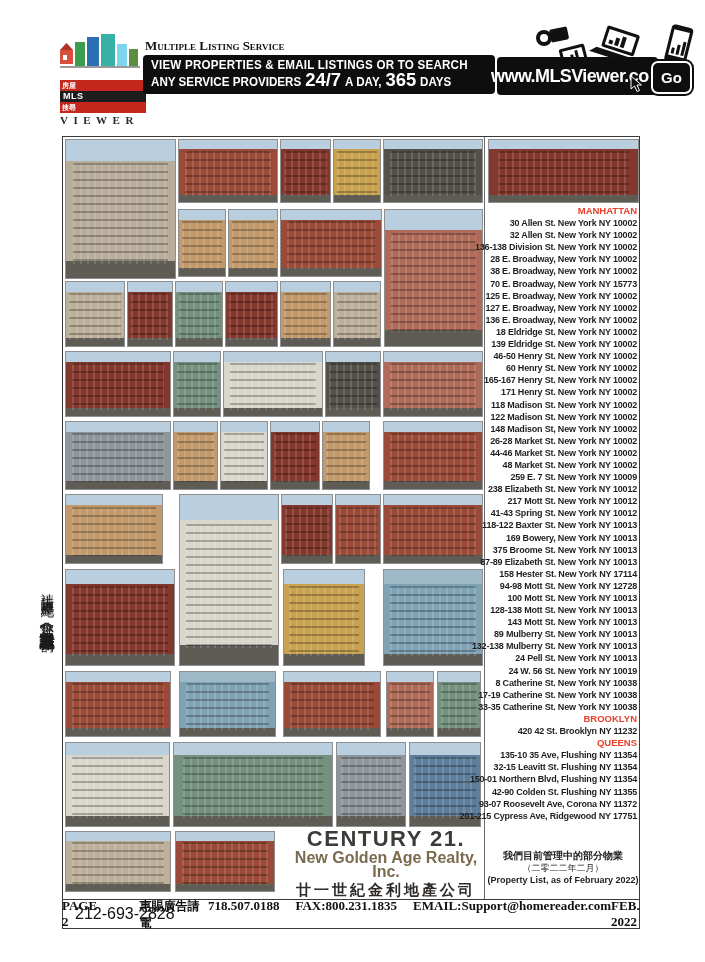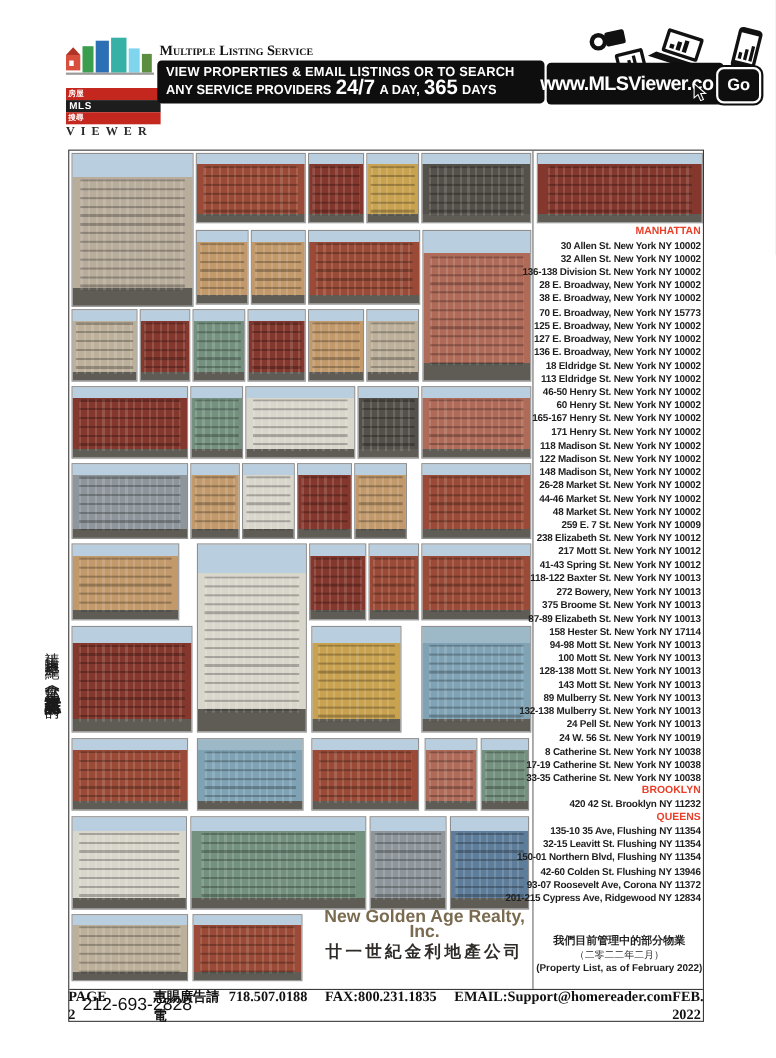--- a/index.html
+++ b/index.html
@@ -209,69 +209,70 @@
           <div class="addr">30 Allen St. New York NY 10002</div>
           <div class="addr">32 Allen St. New York NY 10002</div>
           <div class="addr">136-138 Division St. New York NY 10002</div>
           <div class="addr">28 E. Broadway, New York NY 10002</div>
           <div class="addr">38 E. Broadway, New York NY 10002</div>
           <div class="addr">70 E. Broadway, New York NY 15773</div>
           <div class="addr">125 E. Broadway, New York NY 10002</div>
           <div class="addr">127 E. Broadway, New York NY 10002</div>
           <div class="addr">136 E. Broadway, New York NY 10002</div>
           <div class="addr">18 Eldridge St. New York NY 10002</div>
-          <div class="addr">113 Eldridge St. New York NY 10002</div>
+          <div class="addr">139 Eldridge St. New York NY 10002</div>
           <div class="addr">46-50 Henry St. New York NY 10002</div>
           <div class="addr">60 Henry St. New York NY 10002</div>
           <div class="addr">165-167 Henry St. New York NY 10002</div>
           <div class="addr">171 Henry St. New York NY 10002</div>
           <div class="addr">118 Madison St. New York NY 10002</div>
           <div class="addr">122 Madison St. New York NY 10002</div>
           <div class="addr">148 Madison St, New York NY 10002</div>
           <div class="addr">26-28 Market St. New York NY 10002</div>
           <div class="addr">44-46 Market St. New York NY 10002</div>
           <div class="addr">48 Market St. New York NY 10002</div>
           <div class="addr">259 E. 7 St. New York NY 10009</div>
           <div class="addr">238 Elizabeth St. New York NY 10012</div>
           <div class="addr">217 Mott St. New York NY 10012</div>
           <div class="addr">41-43 Spring St. New York NY 10012</div>
           <div class="addr">118-122 Baxter St. New York NY 10013</div>
-          <div class="addr">272 Bowery, New York NY 10013</div>
+          <div class="addr">169 Bowery, New York NY 10013</div>
           <div class="addr">375 Broome St. New York NY 10013</div>
           <div class="addr">87-89 Elizabeth St. New York NY 10013</div>
           <div class="addr">158 Hester St. New York NY 17114</div>
-          <div class="addr">94-98 Mott St. New York NY 10013</div>
+          <div class="addr">94-98 Mott St. New York NY 12728</div>
           <div class="addr">100 Mott St. New York NY 10013</div>
           <div class="addr">128-138 Mott St. New York NY 10013</div>
           <div class="addr">143 Mott St. New York NY 10013</div>
           <div class="addr">89 Mulberry St. New York NY 10013</div>
           <div class="addr">132-138 Mulberry St. New York NY 10013</div>
           <div class="addr">24 Pell St. New York NY 10013</div>
           <div class="addr">24 W. 56 St. New York NY 10019</div>
           <div class="addr">8 Catherine St. New York NY 10038</div>
           <div class="addr">17-19 Catherine St. New York NY 10038</div>
           <div class="addr">33-35 Catherine St. New York NY 10038</div>
           <div class="sec-head">BROOKLYN</div>
           <div class="addr">420 42 St. Brooklyn NY 11232</div>
           <div class="sec-head">QUEENS</div>
           <div class="addr">135-10 35 Ave, Flushing NY 11354</div>
           <div class="addr">32-15 Leavitt St. Flushing NY 11354</div>
           <div class="addr">150-01 Northern Blvd, Flushing NY 11354</div>
-          <div class="addr">42-60 Colden St. Flushing NY 13946</div>
+          <div class="addr">42-90 Colden St. Flushing NY 11355</div>
           <div class="addr">93-07 Roosevelt Ave, Corona NY 11372</div>
-          <div class="addr">201-215 Cypress Ave, Ridgewood NY 12834</div>
+          <div class="addr">201-215 Cypress Ave, Ridgewood NY 17751</div>
         </div>
       <div id="listing-note">
         <div class="n1">我們目前管理中的部分物業</div>
         <div class="n2">（二零二二年二月）</div>
         <div class="n3">(Property List, as of February 2022)</div>
       </div>
     </div>
 
     <div id="c21">
+      <div class="brand">CENTURY 21.</div>
       <div class="sub">New Golden Age Realty, Inc.</div>
       <div class="cn">廿一世紀金利地產公司</div>
     </div>
 
     <div id="visit-strip">
       <span class="phone">212-693-2828</span>
     </div>
   </div>
 
   <div id="footer">

